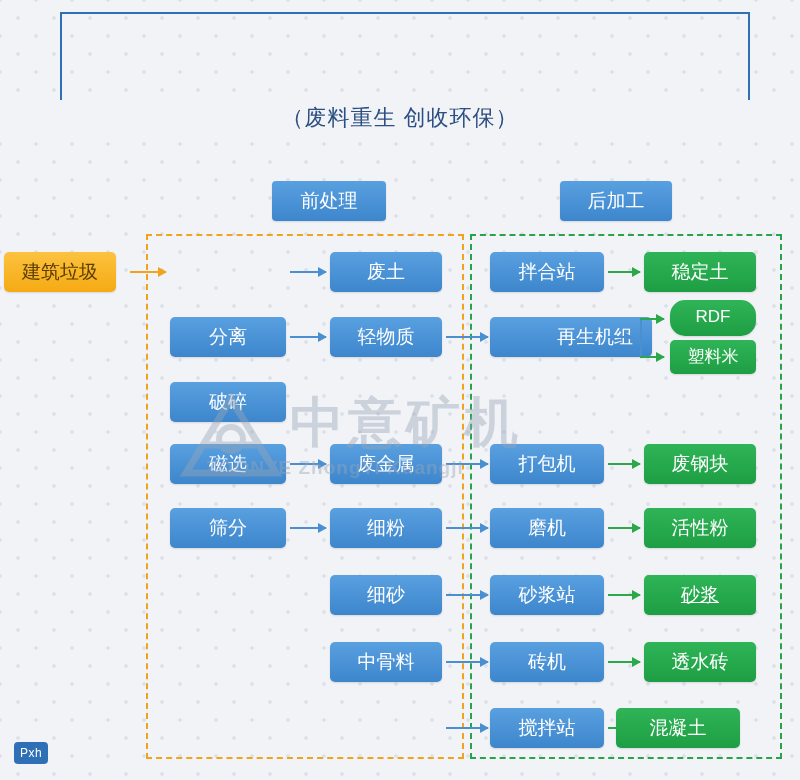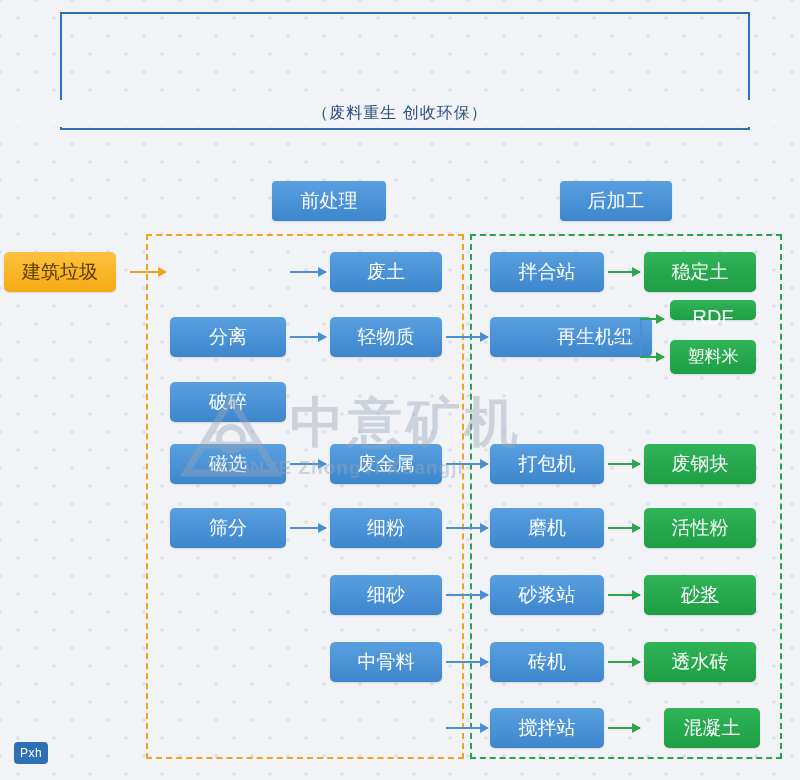--- a/index.html
+++ b/index.html
@@ -57,21 +57,21 @@
     background: #f2f3f7;
     padding: 4px 0 2px 0;
     line-height: 1.12;
   }
   .title-sub {
     position: absolute;
     left: 0;
     top: 100px;
     width: 800px;
     text-align: center;
-    font-size: 16px;
+    font-size: 22px;
     color: #2b4f82;
     background: #f2f3f7;
     padding: 3px 0;
     letter-spacing: 1px;
   }
 
   
   .group-box {
     position: absolute;
     box-sizing: border-box;
@@ -255,27 +255,27 @@
   <div class="arrow green" style="left:640px; top:318px; width:24px;"></div>
   <div class="arrow green" style="left:640px; top:356px; width:24px;"></div>
 
   <div class="arrow green" style="left:608px; top:463px; width:32px;"></div>
   <div class="arrow green" style="left:608px; top:527px; width:32px;"></div>
   <div class="arrow green" style="left:608px; top:594px; width:32px;"></div>
   <div class="arrow green" style="left:608px; top:661px; width:32px;"></div>
   <div class="arrow green" style="left:608px; top:727px; width:32px;"></div>
 
   <div class="node green" style="left:644px; top:252px; width:112px;">稳定土</div>
-  <div class="node green" style="left:670px; top:300px; width:86px; height:20px; line-height:34px; font-size:20px;">RDF</div>
+  <div class="node green" style="left:670px; top:300px; width:86px; height:36px; line-height:34px; font-size:17px;border-radius:15px;">RDF</div>
   <div class="node green" style="left:670px; top:340px; width:86px; height:34px; line-height:34px; font-size:17px;">塑料米</div>
   <div class="node green" style="left:644px; top:444px; width:112px;">废钢块</div>
   <div class="node green" style="left:644px; top:508px; width:112px;">活性粉</div>
   <div class="node green" style="left:644px; top:575px; width:112px;text-decoration:underline;">砂浆</div>
   <div class="node green" style="left:644px; top:642px; width:112px;">透水砖</div>
-  <div class="node green" style="left:664px; top:708px; width:96px;">混凝土</div>
+  <div class="node green" style="left:616px; top:708px; width:124px;">混凝土</div>
 
   <div class="watermark">
     <svg class="wm-logo" width="110" height="96" viewBox="0 0 110 96">
       <path d="M10 80 L55 6 L100 80 Z" fill="none" stroke="#9aa6b8" stroke-width="7"></path>
       <path d="M30 52 L80 52" stroke="#9aa6b8" stroke-width="7"></path>
       <circle cx="55" cy="46" r="12" fill="none" stroke="#9aa6b8" stroke-width="6"></circle>
     </svg>
     <div class="wm-text-cn">中意矿机</div>
     <div class="wm-text-en">ZOONYE  ZhongYi Kuangji</div>
   </div>

